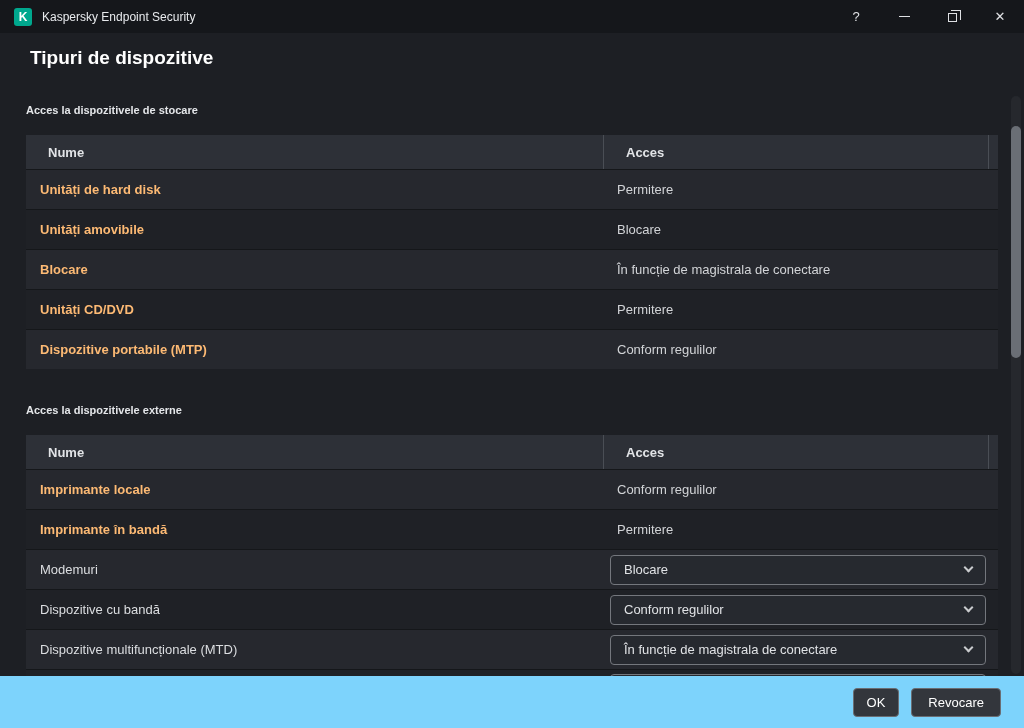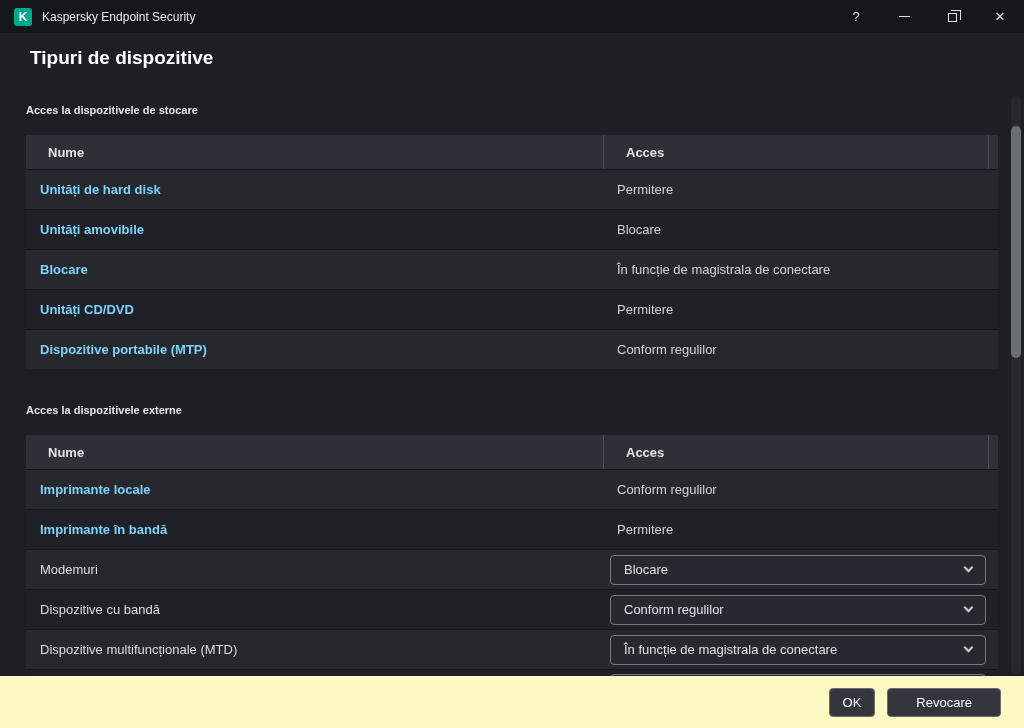--- a/index.html
+++ b/index.html
@@ -74,21 +74,21 @@
     height: 40px;
     display: grid;
     grid-template-columns: 577px 1fr;
     align-items: center;
     font-size: 13px;
     border-top: 1px solid #15171a;
   }
   .tbl-body .tbl-row:nth-child(odd) { background: #26282e; }
   .tbl-body .tbl-row:nth-child(even) { background: #1f2126; }
   .cell { padding-left: 14px; }
-  .name-link { color: #7dd3fc; font-weight: 700; text-decoration: none; cursor: pointer; }
+  .name-link { color: #fdba74; font-weight: 700; text-decoration: none; cursor: pointer; }
   .name-plain { color: #dcdee1; }
   .access-text { color: #d2d4d7; }
 
   .cell.dd-cell { display: flex; align-items: center; padding: 0 12px 0 7px; }
   .dropdown {
     flex: 1;
     height: 30px;
     background: #26292f;
     border: 1px solid #74777d;
     border-radius: 4px;
@@ -104,34 +104,34 @@
     transform: rotate(45deg);
     margin-top: -4px;
   }
   .partial-row { height: 17px; overflow: hidden; align-items: flex-start; }
   .partial-row .dropdown { margin-top: 4px; height: 30px; }
 
   
   .footer {
     position: absolute; left: 0; right: 0; bottom: 0;
     height: 52px;
-    background: #fef9c3;
+    background: #7dd3fc;
     display: flex; align-items: center; justify-content: flex-end;
     gap: 12px;
     padding-right: 23px;
   }
   .btn {
     height: 29px;
     background: #33363c;
     border: 1px solid #6a6d73;
     border-radius: 4px;
     color: #ffffff;
     font-size: 13px;
     font-family: "Liberation Sans", sans-serif;
-    padding: 0 28px;
+    padding: 0 16px;
     display: flex; align-items: center; justify-content: center;
     cursor: pointer;
   }
   .btn.ok { padding: 0 13px; }
 
   
   .scrollbar {
     position: absolute; top: 96px; bottom: 54px; right: 3px;
     width: 10px;
     background: #26282d;

